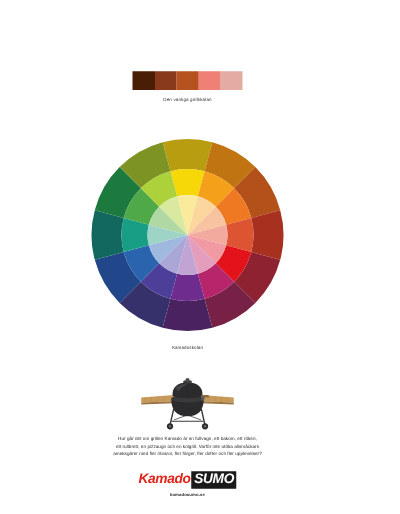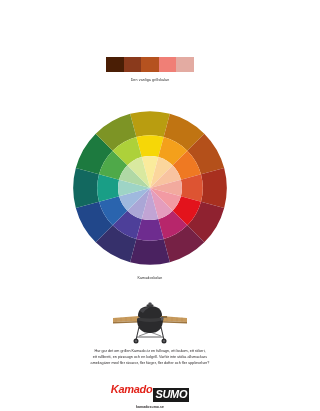--- a/index.html
+++ b/index.html
@@ -136,21 +136,20 @@
 
   .logo-sumo {
     font-size: 11px;
     font-weight: bold;
     font-style: italic;
     color: #ffffff;
     background: #1a1a1a;
     letter-spacing: -0.3px;
     line-height: 1;
     padding: 1px 2px 1.5px 2px;
-    margin-top: 11px;
   }
 
   .logo-url {
     margin-top: 3px;
     font-size: 3.4px;
     font-weight: bold;
     color: #231f20;
     letter-spacing: 0.1px;
   }
 </style>

